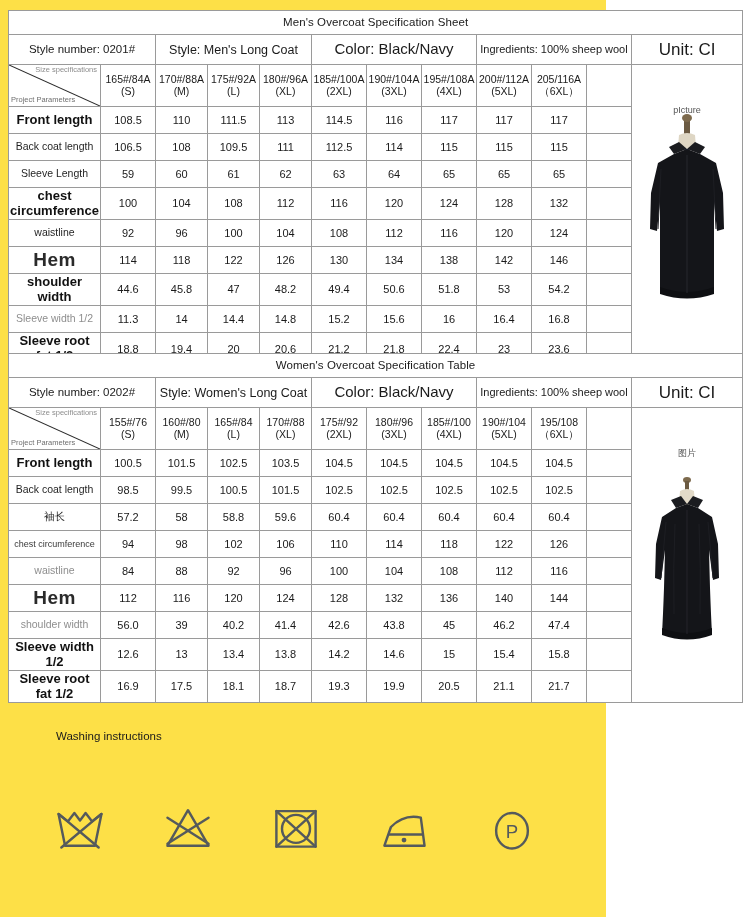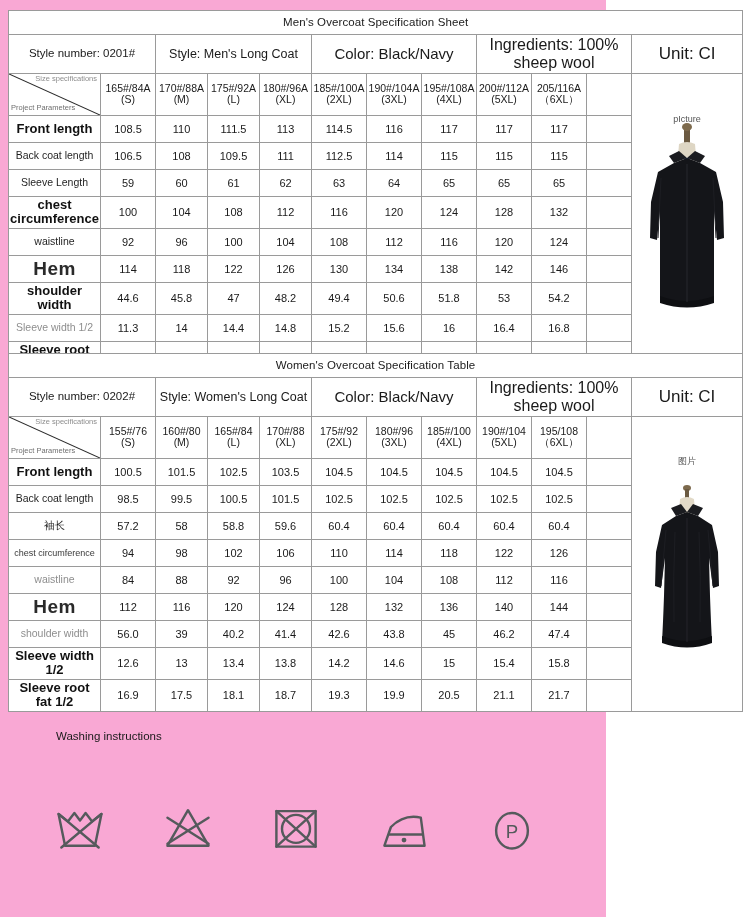--- a/index.html
+++ b/index.html
@@ -4,21 +4,21 @@
 <style>
   * { box-sizing: border-box; }
   html, body {
     margin: 0; padding: 0;
     width: 750px; height: 917px;
     background: #ffffff;
     font-family: "Liberation Sans", sans-serif;
     color: #1a1a1a;
     overflow: hidden;
   }
-  .page { position: relative; width: 606px; height: 917px; background: #f9a8d4; }
+  .page { position: relative; width: 606px; height: 917px; background: #fde047; }
 
   
   .spec-table {
     position: absolute;
     left: 8px;
     width: 734px;
     border-collapse: collapse;
     table-layout: fixed;
     background: #fff;
   }
@@ -37,21 +37,21 @@
     font-weight: bold;
     letter-spacing: .1px;
   }
   .meta-cell {
     height: 30px;
     font-size: 11.5px;
     font-weight: bold;
   }
   .meta-style  { font-size: 12.5px; }
   .meta-color  { font-size: 15px; font-weight: bold; margin-top: 48px; }
-  .meta-ingr   { font-size: 16px; font-weight: bold; margin-left: 12px; }
+  .meta-ingr   { font-size: 11px; font-weight: bold; margin-left: 12px; }
   .unit-cell   { font-size: 17px; font-weight: bold; }
   .picture-cell{ font-size: 11px; font-weight: normal; vertical-align: middle; }
 
   
   .corner {
     position: relative;
     height: 42px;
     padding: 14px !important;
     overflow: hidden;
   }

